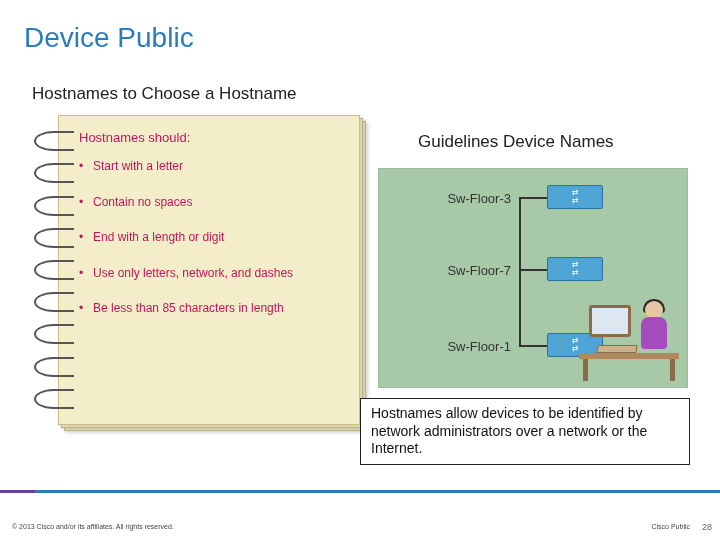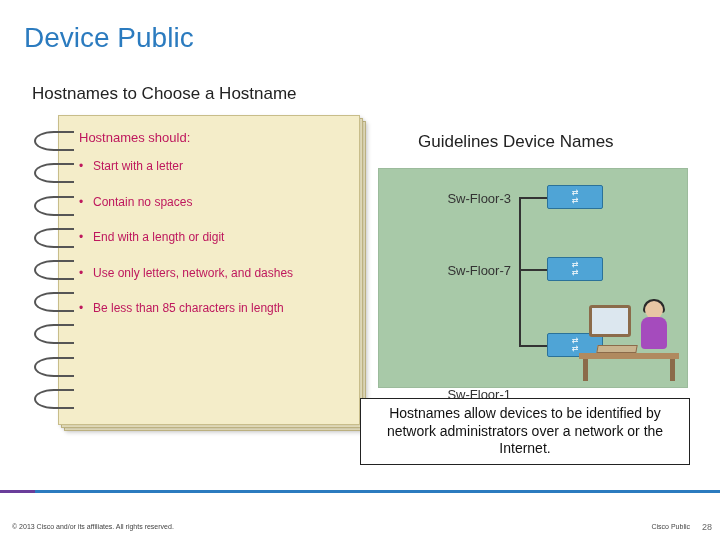--- a/index.html
+++ b/index.html
@@ -196,21 +196,20 @@
     position: absolute;
     left: 360px;
     top: 398px;
     width: 330px;
     border: 1px solid #222;
     background: #fff;
     padding: 6px 10px;
     font-size: 14px;
     line-height: 1.25;
     color: #111;
-    text-align: center;
   }
 
   .footer-line {
     position: absolute;
     left: 0; right: 0;
     top: 490px;
     height: 3px;
     background: linear-gradient(to right, #6a3d9a 0 35px, #2b7bbf 35px 100%);
   }
   .copyright {
@@ -288,21 +287,21 @@
   <div class="sw-label" style="left:60px; top:22px; width:72px;">Sw-Floor-3</div>
   <div class="switch" style="left:168px; top:16px;">
       <div class="arrows">⇄<br>⇄</div>
     </div>
 
   <div class="sw-label" style="left:60px; top:94px; width:72px;">Sw-Floor-7</div>
   <div class="switch" style="left:168px; top:88px;">
       <div class="arrows">⇄<br>⇄</div>
     </div>
 
-  <div class="sw-label" style="left:60px; top:170px; width:72px;margin-top:48px;">Sw-Floor-1</div>
+  <div class="sw-label" style="left:60px; top:170px; width:72px;">Sw-Floor-1</div>
   <div class="switch" style="left:168px; top:164px;">
       <div class="arrows">⇄<br>⇄</div>
     </div>
 
   <div class="desk">
     <div class="monitor"></div>
     <div class="keyboard"></div>
     <div class="person">
         <div class="hair"></div>
         <div class="head"></div>

